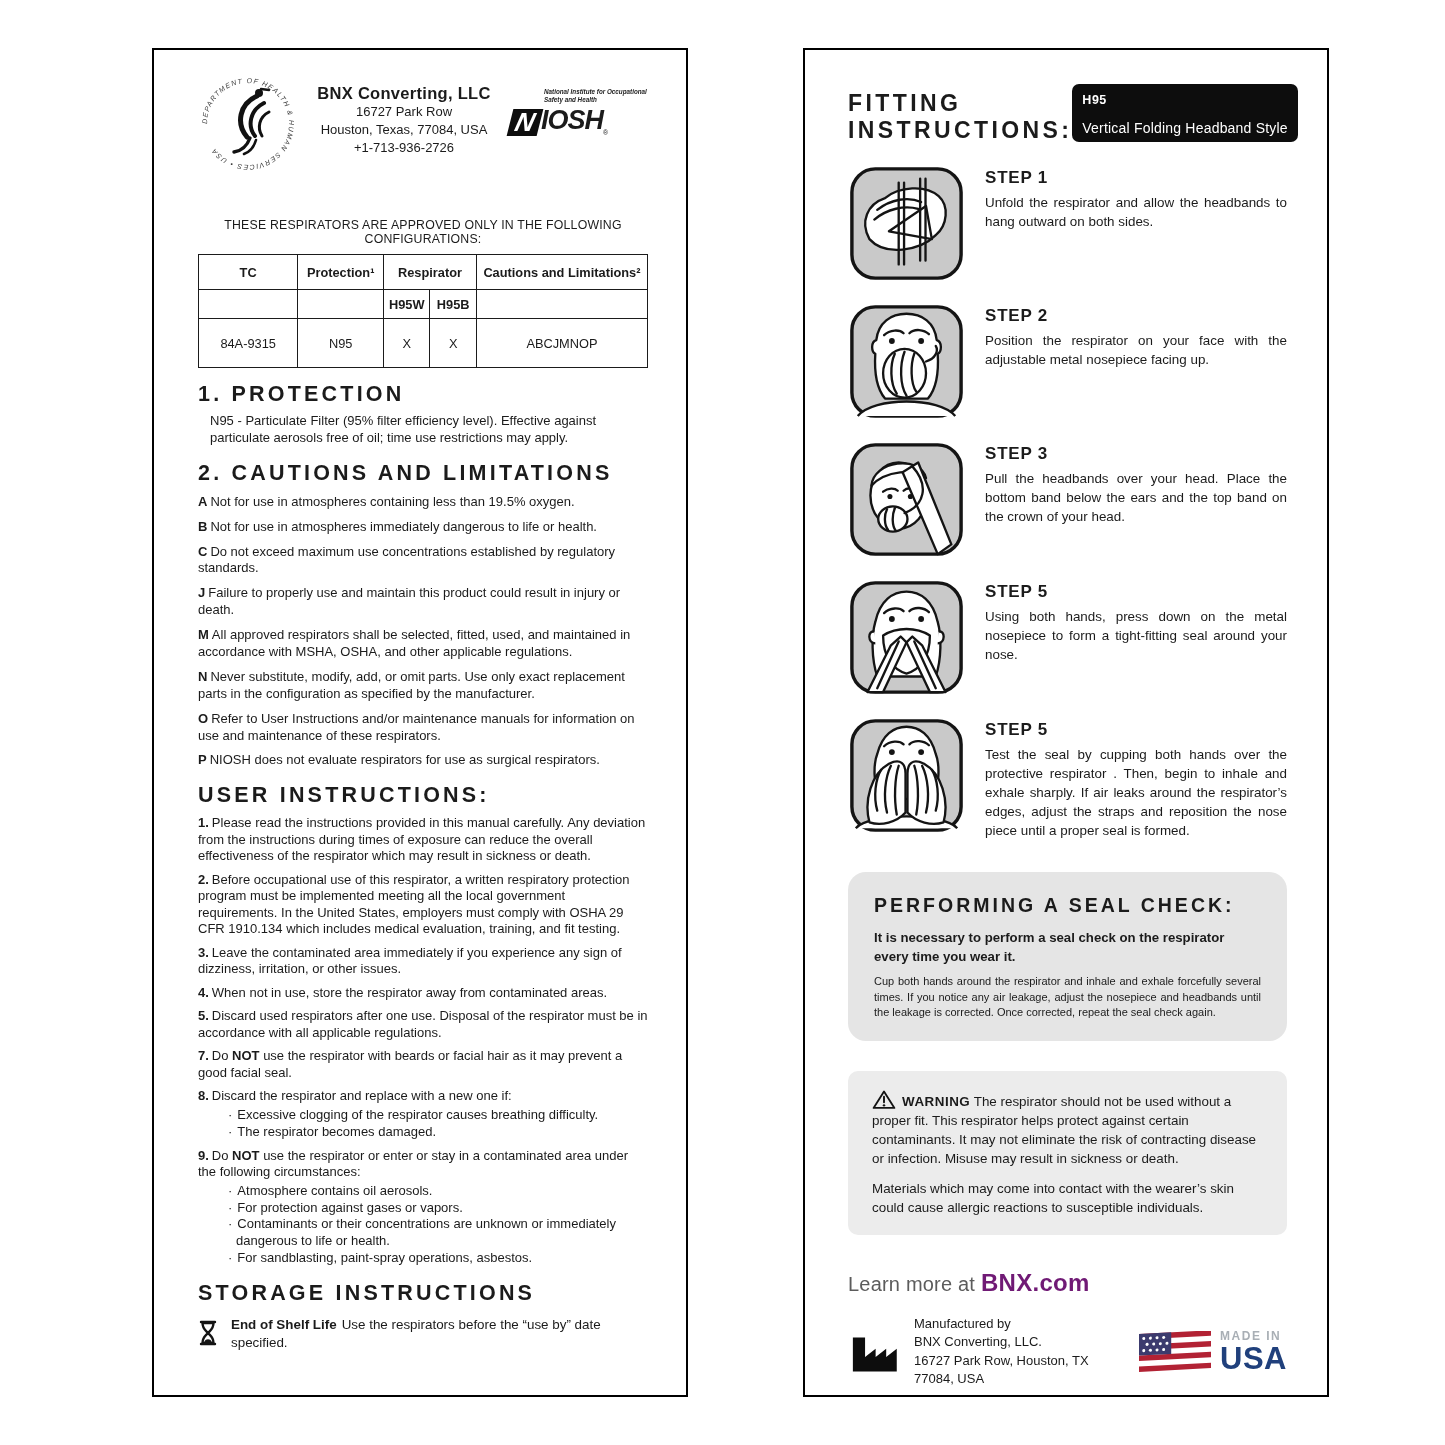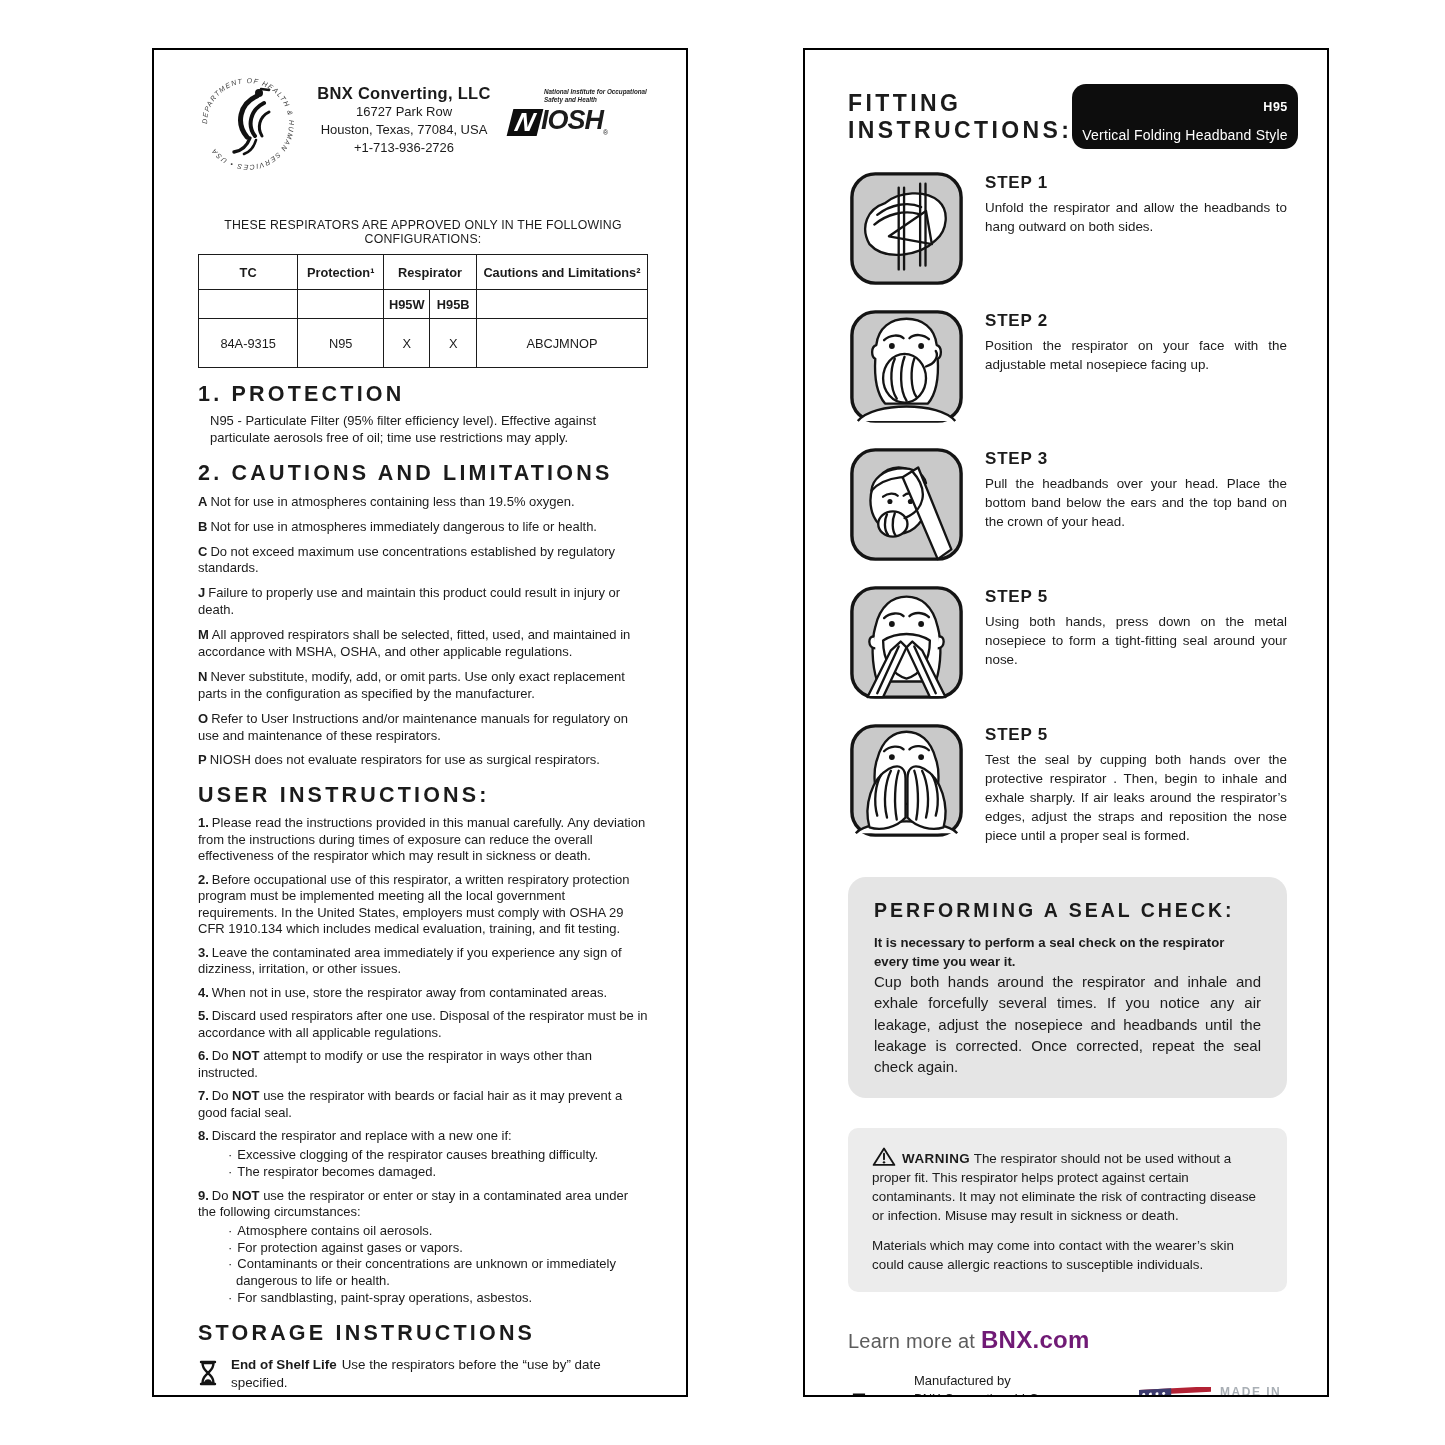--- a/index.html
+++ b/index.html
@@ -45,34 +45,34 @@
   .ui-bullets li{font-size:13px;line-height:1.3;text-indent:-8px;}
   .ui-bullets li::before{content:"·";margin-right:5px;}
   .storage-row{display:flex;align-items:center;margin:9px 0;gap:13px;}
   .st-icon{flex:none;}
   .st-label{font-weight:800;font-size:13.4px;}
   .st-text{font-size:13.4px;margin-left:5px;}
 
   
   .rp-titlebar{display:flex;justify-content:space-between;align-items:flex-start;}
   .rp-title{font-weight:800;font-size:23px;letter-spacing:3.4px;padding-top:6px;}
-  .badge{background:#0d0d0d;color:#fff;border-radius:14px;padding:16px 10px 6px;text-align:right;min-width:128px;flex:none;}
+  .badge{background:#0d0d0d;color:#fff;border-radius:7px;padding:9px 10px 6px;text-align:left;min-width:128px;flex:none;}
   .badge-model{font-weight:800;font-size:12.5px;letter-spacing:.5px;}
   .badge-style{font-weight:400;font-size:14px;margin-top:13px;letter-spacing:.2px;}
 
   .step{display:flex;gap:20px;margin-top:21px;}
   .step-img{width:117px;height:117px;flex:none;}
   .step-body{flex:1;padding-top:3px;}
   .step-title{font-weight:800;font-size:17px;letter-spacing:.8px;margin-bottom:5px;}
   .step-text{font-size:13.4px;line-height:1.42;text-align:justify;}
 
   .graybox{background:#e5e5e5;border-radius:18px;padding:22px 26px 20px;margin-top:32px;}
   .sc-title{font-weight:800;font-size:19.5px;letter-spacing:3px;margin-bottom:12px;}
   .sc-intro{font-weight:800;font-size:13.2px;line-height:1.4;}
-  .sc-body{font-size:15px;line-height:1.42;text-align:justify;margin-top:0;}
+  .sc-body{font-size:11px;line-height:1.42;text-align:justify;margin-top:8px;}
 
   .warnbox{background:#ececec;border-radius:10px;padding:18px 24px 18px;margin-top:30px;}
   .warn-p{font-size:13.4px;line-height:1.42;}
   .warn-p + .warn-p{margin-top:11px;}
   .warn-label{font-weight:800;letter-spacing:.5px;}
   .warn-tri{vertical-align:-4px;margin-right:6px;}
 
   .learn{margin-top:34px;font-size:20px;color:#5c5c5c;letter-spacing:.2px;}
   .learn .site{color:#701a75;font-weight:800;font-size:24px;letter-spacing:.3px;}
 
@@ -157,30 +157,29 @@
   <div class="h1">1. PROTECTION</div>
   <div class="bodytext">N95 - Particulate Filter (95% filter efficiency level). Effective against particulate aerosols free of oil; time use restrictions may apply.</div>
 
   <div class="h1">2. CAUTIONS AND LIMITATIONS</div>
   <div class="cl-item"><span class="cl-letter">A</span><span>Not for use in atmospheres containing less than 19.5% oxygen.</span></div>
   <div class="cl-item"><span class="cl-letter">B</span><span>Not for use in atmospheres immediately dangerous to life or health.</span></div>
   <div class="cl-item"><span class="cl-letter">C</span><span>Do not exceed maximum use concentrations established by regulatory standards.</span></div>
   <div class="cl-item"><span class="cl-letter">J</span><span>Failure to properly use and maintain this product could result in injury or death.</span></div>
   <div class="cl-item"><span class="cl-letter">M</span><span>All approved respirators shall be selected, fitted, used, and maintained in accordance with MSHA, OSHA, and other applicable regulations.</span></div>
   <div class="cl-item"><span class="cl-letter">N</span><span>Never substitute, modify, add, or omit parts. Use only exact replacement parts in the configuration as specified by the manufacturer.</span></div>
-  <div class="cl-item"><span class="cl-letter">O</span><span>Refer to User Instructions and/or maintenance manuals for regulatory on use and maintenance of these respirators.</span></div>
+  <div class="cl-item"><span class="cl-letter">O</span><span>Refer to User Instructions and/or maintenance manuals for information on use and maintenance of these respirators.</span></div>
   <div class="cl-item"><span class="cl-letter">P</span><span>NIOSH does not evaluate respirators for use as surgical respirators.</span></div>
 
   <div class="h1">USER INSTRUCTIONS:</div>
   <div class="ui-item"><span class="ui-num">1.</span><span>Please read the instructions provided in this manual carefully. Any deviation from the instructions during times of exposure can reduce the overall effectiveness of the respirator which may result in sickness or death.</span></div>
   <div class="ui-item"><span class="ui-num">2.</span><span>Before occupational use of this respirator, a written respiratory protection program must be implemented meeting all the local government requirements. In the United States, employers must comply with OSHA 29 CFR 1910.134 which includes medical evaluation, training, and fit testing.</span></div>
   <div class="ui-item"><span class="ui-num">3.</span><span>Leave the contaminated area immediately if you experience any sign of dizziness, irritation, or other issues.</span></div>
   <div class="ui-item"><span class="ui-num">4.</span><span>When not in use, store the respirator away from contaminated areas.</span></div>
   <div class="ui-item"><span class="ui-num">5.</span><span>Discard used respirators after one use. Disposal of the respirator must be in accordance with all applicable regulations.</span></div>
-  <div class="ui-item"><span class="ui-num">6.</span><span>Do <b>NOT</b> attempt to modify or use the respirator in ways other than instructed.</span></div>
   <div class="ui-item"><span class="ui-num">7.</span><span>Do <b>NOT</b> use the respirator with beards or facial hair as it may prevent a good facial seal.</span></div>
   <div class="ui-item">
     <span class="ui-num">8.</span><span>Discard the respirator and replace with a new one if:</span>
     <ul class="ui-bullets">
       <li>Excessive clogging of the respirator causes breathing difficulty.</li>
       <li>The respirator becomes damaged.</li>
     </ul>
   </div>
   <div class="ui-item">
     <span class="ui-num">9.</span><span>Do <b>NOT</b> use the respirator or enter or stay in a contaminated area under the following circumstances:</span>

